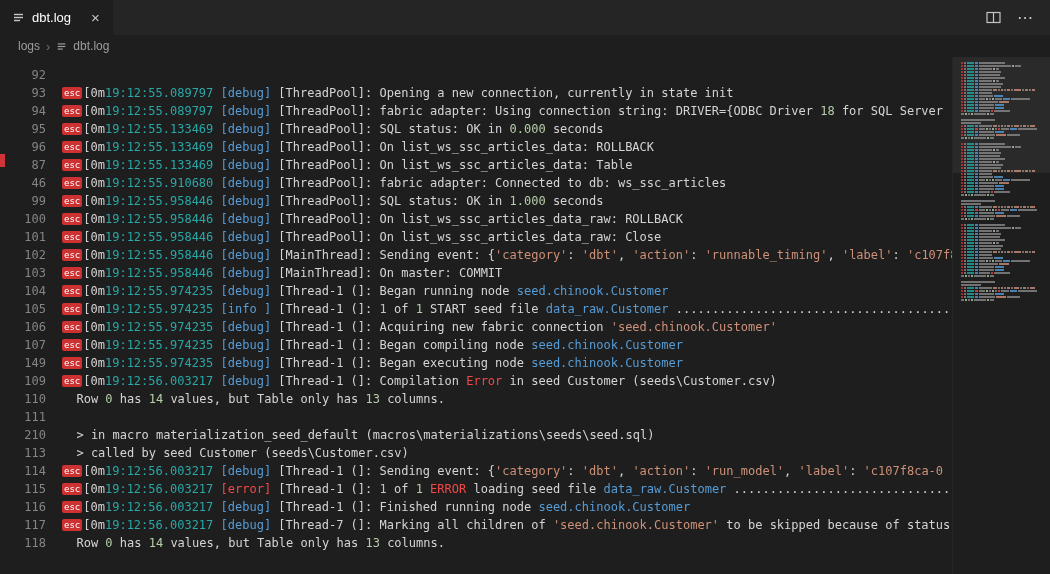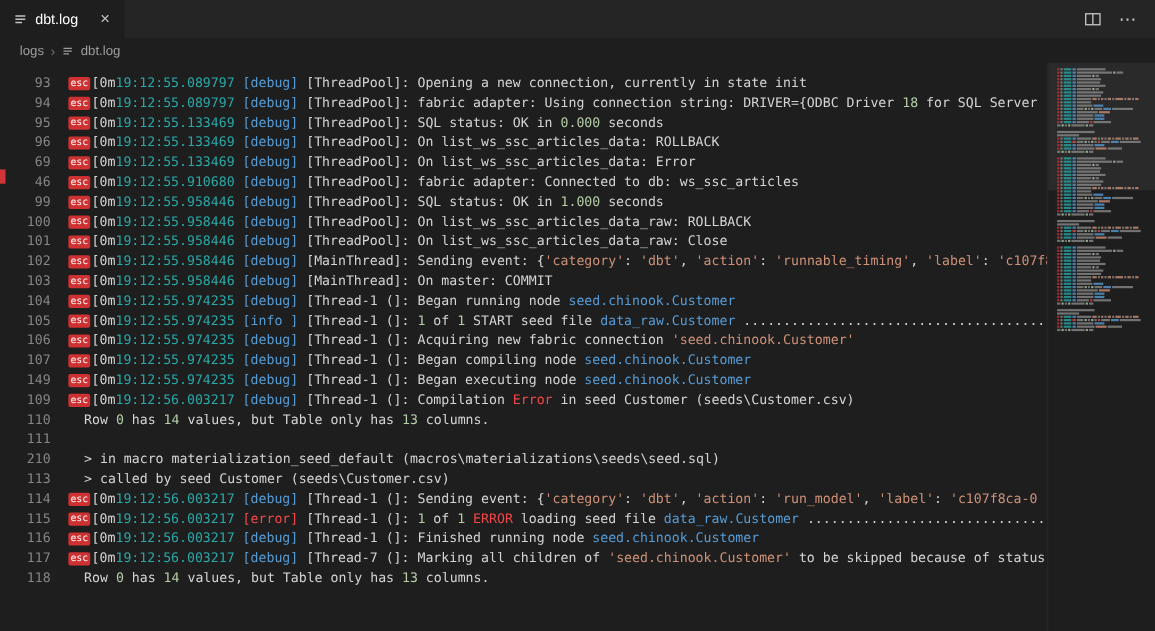--- a/index.html
+++ b/index.html
@@ -91,25 +91,26 @@
           </g>
         </svg>
     </span>
     <span class="crumb">dbt.log</span>
   </div>
 
   <div class="editor">
     <div class="code">
       <div class="spacer"></div>
       <div id="code-lines">
+          <div class="line"><span class="ln">92</span><span class="txt"></span></div>
           <div class="line"><span class="ln">93</span><span class="txt"><span class="seg-esc">esc</span><span class="c-fg">[0m</span><span class="c-time">19:12:55.089797 </span><span class="c-blue">[debug] </span><span class="c-fg">[ThreadPool]: Opening a new connection, currently in state init</span></span></div>
           <div class="line"><span class="ln">94</span><span class="txt"><span class="seg-esc">esc</span><span class="c-fg">[0m</span><span class="c-time">19:12:55.089797 </span><span class="c-blue">[debug] </span><span class="c-fg">[ThreadPool]: fabric adapter: Using connection string: DRIVER={ODBC Driver </span><span class="c-green">18</span><span class="c-fg"> for SQL Server</span></span></div>
           <div class="line"><span class="ln">95</span><span class="txt"><span class="seg-esc">esc</span><span class="c-fg">[0m</span><span class="c-time">19:12:55.133469 </span><span class="c-blue">[debug] </span><span class="c-fg">[ThreadPool]: SQL status: OK in </span><span class="c-green">0.000</span><span class="c-fg"> seconds</span></span></div>
           <div class="line"><span class="ln">96</span><span class="txt"><span class="seg-esc">esc</span><span class="c-fg">[0m</span><span class="c-time">19:12:55.133469 </span><span class="c-blue">[debug] </span><span class="c-fg">[ThreadPool]: On list_ws_ssc_articles_data: ROLLBACK</span></span></div>
-          <div class="line"><span class="ln">69</span><span class="txt"><span class="seg-esc">esc</span><span class="c-fg">[0m</span><span class="c-time">19:12:55.133469 </span><span class="c-blue">[debug] </span><span class="c-fg">[ThreadPool]: On list_ws_ssc_articles_data: Error</span></span></div>
+          <div class="line"><span class="ln">87</span><span class="txt"><span class="seg-esc">esc</span><span class="c-fg">[0m</span><span class="c-time">19:12:55.133469 </span><span class="c-blue">[debug] </span><span class="c-fg">[ThreadPool]: On list_ws_ssc_articles_data: Table</span></span></div>
           <div class="line"><span class="ln">46</span><span class="txt"><span class="seg-esc">esc</span><span class="c-fg">[0m</span><span class="c-time">19:12:55.910680 </span><span class="c-blue">[debug] </span><span class="c-fg">[ThreadPool]: fabric adapter: Connected to db: ws_ssc_articles</span></span></div>
           <div class="line"><span class="ln">99</span><span class="txt"><span class="seg-esc">esc</span><span class="c-fg">[0m</span><span class="c-time">19:12:55.958446 </span><span class="c-blue">[debug] </span><span class="c-fg">[ThreadPool]: SQL status: OK in </span><span class="c-green">1.000</span><span class="c-fg"> seconds</span></span></div>
           <div class="line"><span class="ln">100</span><span class="txt"><span class="seg-esc">esc</span><span class="c-fg">[0m</span><span class="c-time">19:12:55.958446 </span><span class="c-blue">[debug] </span><span class="c-fg">[ThreadPool]: On list_ws_ssc_articles_data_raw: ROLLBACK</span></span></div>
           <div class="line"><span class="ln">101</span><span class="txt"><span class="seg-esc">esc</span><span class="c-fg">[0m</span><span class="c-time">19:12:55.958446 </span><span class="c-blue">[debug] </span><span class="c-fg">[ThreadPool]: On list_ws_ssc_articles_data_raw: Close</span></span></div>
           <div class="line"><span class="ln">102</span><span class="txt"><span class="seg-esc">esc</span><span class="c-fg">[0m</span><span class="c-time">19:12:55.958446 </span><span class="c-blue">[debug] </span><span class="c-fg">[MainThread]: Sending event: {</span><span class="c-orange">'category'</span><span class="c-fg">: </span><span class="c-orange">'dbt'</span><span class="c-fg">, </span><span class="c-orange">'action'</span><span class="c-fg">: </span><span class="c-orange">'runnable_timing'</span><span class="c-fg">, </span><span class="c-orange">'label'</span><span class="c-fg">: </span><span class="c-orange">'c107f8</span></span></div>
           <div class="line"><span class="ln">103</span><span class="txt"><span class="seg-esc">esc</span><span class="c-fg">[0m</span><span class="c-time">19:12:55.958446 </span><span class="c-blue">[debug] </span><span class="c-fg">[MainThread]: On master: COMMIT</span></span></div>
           <div class="line"><span class="ln">104</span><span class="txt"><span class="seg-esc">esc</span><span class="c-fg">[0m</span><span class="c-time">19:12:55.974235 </span><span class="c-blue">[debug] </span><span class="c-fg">[Thread-1 (]: Began running node </span><span class="c-blue">seed.chinook.Customer</span></span></div>
           <div class="line"><span class="ln">105</span><span class="txt"><span class="seg-esc">esc</span><span class="c-fg">[0m</span><span class="c-time">19:12:55.974235 </span><span class="c-blue">[info ] </span><span class="c-fg">[Thread-1 (]: </span><span class="c-green">1</span><span class="c-fg"> of </span><span class="c-green">1</span><span class="c-fg"> START seed file </span><span class="c-blue">data_raw.Customer</span><span class="c-fg"> .............................................</span></span></div>
           <div class="line"><span class="ln">106</span><span class="txt"><span class="seg-esc">esc</span><span class="c-fg">[0m</span><span class="c-time">19:12:55.974235 </span><span class="c-blue">[debug] </span><span class="c-fg">[Thread-1 (]: Acquiring new fabric connection </span><span class="c-orange">'seed.chinook.Customer'</span></span></div>
           <div class="line"><span class="ln">107</span><span class="txt"><span class="seg-esc">esc</span><span class="c-fg">[0m</span><span class="c-time">19:12:55.974235 </span><span class="c-blue">[debug] </span><span class="c-fg">[Thread-1 (]: Began compiling node </span><span class="c-blue">seed.chinook.Customer</span></span></div>

